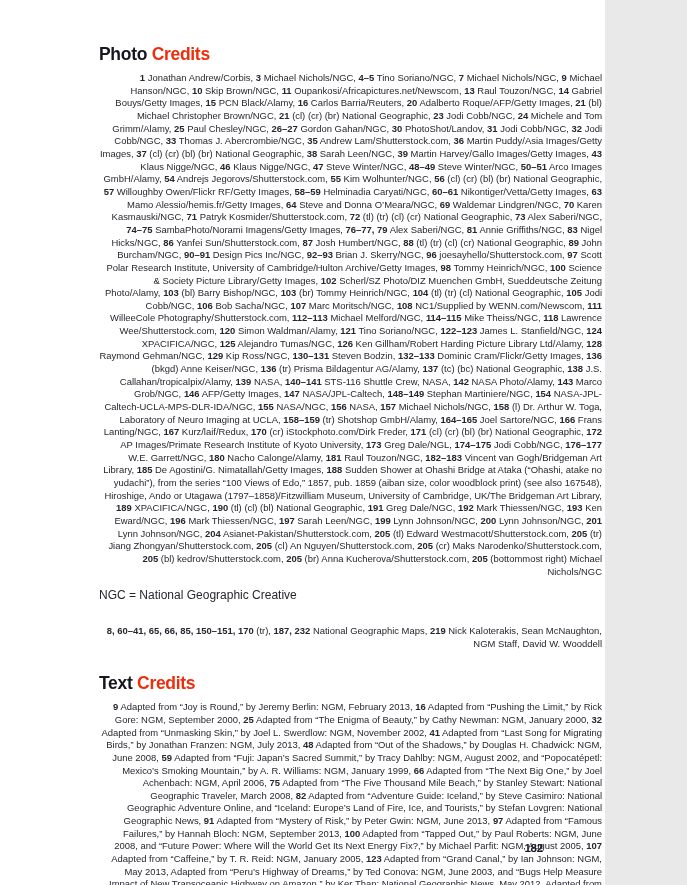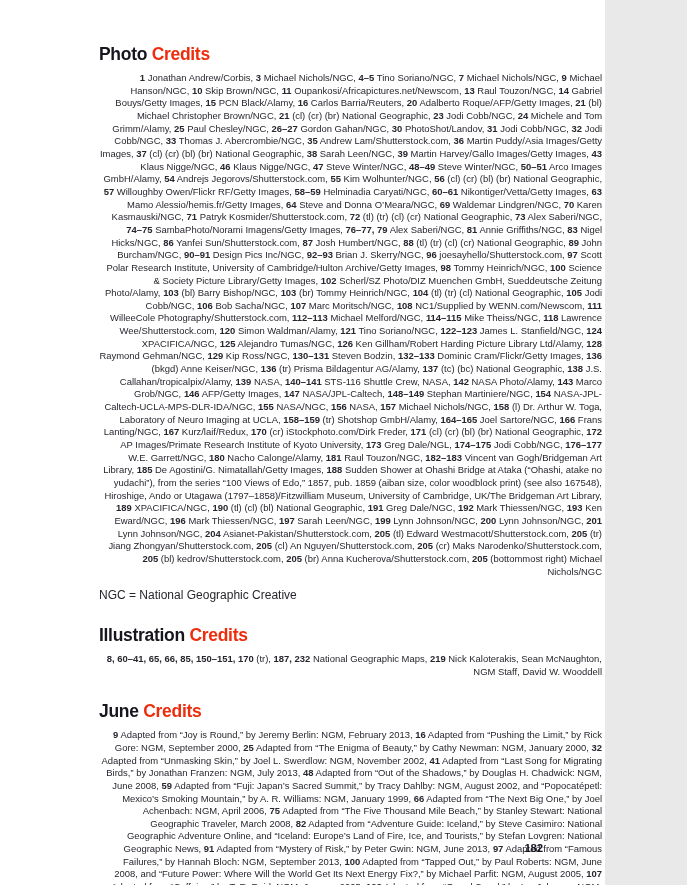--- a/index.html
+++ b/index.html
@@ -57,26 +57,25 @@
 <div class="page">
   <div class="content">
 
     <div class="section">
       <h1 class="section-title"><span>Photo</span> <span class="red" style="color:#ee2d0c">Credits</span></h1>
       <p class="credits-body"><b>1</b> Jonathan Andrew/Corbis, <b>3</b> Michael Nichols/NGC, <b>4–5</b> Tino Soriano/NGC, <b>7</b> Michael Nichols/NGC, <b>9</b> Michael Hanson/NGC, <b>10</b> Skip Brown/NGC, <b>11</b> Oupankosi/Africapictures.net/Newscom, <b>13</b> Raul Touzon/NGC, <b>14</b> Gabriel Bouys/Getty Images, <b>15</b> PCN Black/Alamy, <b>16</b> Carlos Barria/Reuters, <b>20</b> Adalberto Roque/AFP/Getty Images, <b>21</b> (bl) Michael Christopher Brown/NGC, <b>21</b> (cl) (cr) (br) National Geographic, <b>23</b> Jodi Cobb/NGC, <b>24</b> Michele and Tom Grimm/Alamy, <b>25</b> Paul Chesley/NGC, <b>26–27</b> Gordon Gahan/NGC, <b>30</b> PhotoShot/Landov, <b>31</b> Jodi Cobb/NGC, <b>32</b> Jodi Cobb/NGC, <b>33</b> Thomas J. Abercrombie/NGC, <b>35</b> Andrew Lam/Shutterstock.com, <b>36</b> Martin Puddy/Asia Images/Getty Images, <b>37</b> (cl) (cr) (bl) (br) National Geographic, <b>38</b> Sarah Leen/NGC, <b>39</b> Martin Harvey/Gallo Images/Getty Images, <b>43</b> Klaus Nigge/NGC, <b>46</b> Klaus Nigge/NGC, <b>47</b> Steve Winter/NGC, <b>48–49</b> Steve Winter/NGC, <b>50–51</b> Arco Images GmbH/Alamy, <b>54</b> Andrejs Jegorovs/Shutterstock.com, <b>55</b> Kim Wolhunter/NGC, <b>56</b> (cl) (cr) (bl) (br) National Geographic, <b>57</b> Willoughby Owen/Flickr RF/Getty Images, <b>58–59</b> Helminadia Caryati/NGC, <b>60–61</b> Nikontiger/Vetta/Getty Images, <b>63</b> Mamo Alessio/hemis.fr/Getty Images, <b>64</b> Steve and Donna O’Meara/NGC, <b>69</b> Waldemar Lindgren/NGC, <b>70</b> Karen Kasmauski/NGC, <b>71</b> Patryk Kosmider/Shutterstock.com, <b>72</b> (tl) (tr) (cl) (cr) National Geographic, <b>73</b> Alex Saberi/NGC, <b>74–75</b> SambaPhoto/Norami Imagens/Getty Images, <b>76–77, 79</b> Alex Saberi/NGC, <b>81</b> Annie Griffiths/NGC, <b>83</b> Nigel Hicks/NGC, <b>86</b> Yanfei Sun/Shutterstock.com, <b>87</b> Josh Humbert/NGC, <b>88</b> (tl) (tr) (cl) (cr) National Geographic, <b>89</b> John Burcham/NGC, <b>90–91</b> Design Pics Inc/NGC, <b>92–93</b> Brian J. Skerry/NGC, <b>96</b> joesayhello/Shutterstock.com, <b>97</b> Scott Polar Research Institute, University of Cambridge/Hulton Archive/Getty Images, <b>98</b> Tommy Heinrich/NGC, <b>100</b> Science &amp; Society Picture Library/Getty Images, <b>102</b> Scherl/SZ Photo/DIZ Muenchen GmbH, Sueddeutsche Zeitung Photo/Alamy, <b>103</b> (bl) Barry Bishop/NGC, <b>103</b> (br) Tommy Heinrich/NGC, <b>104</b> (tl) (tr) (cl) National Geographic, <b>105</b> Jodi Cobb/NGC, <b>106</b> Bob Sacha/NGC, <b>107</b> Marc Moritsch/NGC, <b>108</b> NC1/Supplied by WENN.com/Newscom, <b>111</b> WilleeCole Photography/Shutterstock.com, <b>112–113</b> Michael Melford/NGC, <b>114–115</b> Mike Theiss/NGC, <b>118</b> Lawrence Wee/Shutterstock.com, <b>120</b> Simon Waldman/Alamy, <b>121</b> Tino Soriano/NGC, <b>122–123</b> James L. Stanfield/NGC, <b>124</b> XPACIFICA/NGC, <b>125</b> Alejandro Tumas/NGC, <b>126</b> Ken Gillham/Robert Harding Picture Library Ltd/Alamy, <b>128</b> Raymond Gehman/NGC, <b>129</b> Kip Ross/NGC, <b>130–131</b> Steven Bodzin, <b>132–133</b> Dominic Cram/Flickr/Getty Images, <b>136</b> (bkgd) Anne Keiser/NGC, <b>136</b> (tr) Prisma Bildagentur AG/Alamy, <b>137</b> (tc) (bc) National Geographic, <b>138</b> J.S. Callahan/tropicalpix/Alamy, <b>139</b> NASA, <b>140–141</b> STS-116 Shuttle Crew, NASA, <b>142</b> NASA Photo/Alamy, <b>143</b> Marco Grob/NGC, <b>146</b> AFP/Getty Images, <b>147</b> NASA/JPL-Caltech, <b>148–149</b> Stephan Martiniere/NGC, <b>154</b> NASA-JPL-Caltech-UCLA-MPS-DLR-IDA/NGC, <b>155</b> NASA/NGC, <b>156</b> NASA, <b>157</b> Michael Nichols/NGC, <b>158</b> (l) Dr. Arthur W. Toga, Laboratory of Neuro Imaging at UCLA, <b>158–159</b> (tr) Shotshop GmbH/Alamy, <b>164–165</b> Joel Sartore/NGC, <b>166</b> Frans Lanting/NGC, <b>167</b> Kurz/laif/Redux, <b>170</b> (cr) iStockphoto.com/Dirk Freder, <b>171</b> (cl) (cr) (bl) (br) National Geographic, <b>172</b> AP Images/Primate Research Institute of Kyoto University, <b>173</b> Greg Dale/NGL, <b>174–175</b> Jodi Cobb/NGC, <b>176–177</b> W.E. Garrett/NGC, <b>180</b> Nacho Calonge/Alamy, <b>181</b> Raul Touzon/NGC, <b>182–183</b> Vincent van Gogh/Bridgeman Art Library, <b>185</b> De Agostini/G. Nimatallah/Getty Images, <b>188</b> Sudden Shower at Ohashi Bridge at Ataka (“Ohashi, atake no yudachi”), from the series “100 Views of Edo,” 1857, pub. 1859 (aiban size, color woodblock print) (see also 167548), Hiroshige, Ando or Utagawa (1797–1858)/Fitzwilliam Museum, University of Cambridge, UK/The Bridgeman Art Library, <b>189</b> XPACIFICA/NGC, <b>190</b> (tl) (cl) (bl) National Geographic, <b>191</b> Greg Dale/NGC, <b>192</b> Mark Thiessen/NGC, <b>193</b> Ken Eward/NGC, <b>196</b> Mark Thiessen/NGC, <b>197</b> Sarah Leen/NGC, <b>199</b> Lynn Johnson/NGC, <b>200</b> Lynn Johnson/NGC, <b>201</b> Lynn Johnson/NGC, <b>204</b> Asianet-Pakistan/Shutterstock.com, <b>205</b> (tl) Edward Westmacott/Shutterstock.com, <b>205</b> (tr) Jiang Zhongyan/Shutterstock.com, <b>205</b> (cl) An Nguyen/Shutterstock.com, <b>205</b> (cr) Maks Narodenko/Shutterstock.com, <b>205</b> (bl) kedrov/Shutterstock.com, <b>205</b> (br) Anna Kucherova/Shutterstock.com, <b>205</b> (bottommost right) Michael Nichols/NGC</p>
       <p class="note">NGC = National Geographic Creative</p>
     </div>
 
     <div class="section">
-      <h1 class="section-title"><span>Illustration</span> <span class="red" style="color:#ee2d0c">Credits</span></h1>
       <p class="credits-body"><b>8, 60–41, 65, 66, 85, 150–151, 170</b> (tr), <b>187, 232</b> National Geographic Maps, <b>219</b> Nick Kaloterakis, Sean McNaughton, NGM Staff, David W. Wooddell</p>
     </div>
 
     <div class="section">
-      <h1 class="section-title"><span>June</span> <span class="red" style="color:#ee2d0c">Credits</span></h1>
+      <h1 class="section-title"><span>Text</span> <span class="red" style="color:#ee2d0c">Credits</span></h1>
       <p class="credits-body"><b>9</b> Adapted from “Joy is Round,” by Jeremy Berlin: NGM, February 2013, <b>16</b> Adapted from “Pushing the Limit,” by Rick Gore: NGM, September 2000, <b>25</b> Adapted from “The Enigma of Beauty,” by Cathy Newman: NGM, January 2000, <b>32</b> Adapted from “Unmasking Skin,” by Joel L. Swerdlow: NGM, November 2002, <b>41</b> Adapted from “Last Song for Migrating Birds,” by Jonathan Franzen: NGM, July 2013, <b>48</b> Adapted from “Out of the Shadows,” by Douglas H. Chadwick: NGM, June 2008, <b>59</b> Adapted from “Fuji: Japan’s Sacred Summit,” by Tracy Dahlby: NGM, August 2002, and “Popocatépetl: Mexico’s Smoking Mountain,” by A. R. Williams: NGM, January 1999, <b>66</b> Adapted from “The Next Big One,” by Joel Achenbach: NGM, April 2006, <b>75</b> Adapted from “The Five Thousand Mile Beach,” by Stanley Stewart: National Geographic Traveler, March 2008, <b>82</b> Adapted from “Adventure Guide: Iceland,” by Steve Casimiro: National Geographic Adventure Online, and “Iceland: Europe’s Land of Fire, Ice, and Tourists,” by Stefan Lovgren: National Geographic News, <b>91</b> Adapted from “Mystery of Risk,” by Peter Gwin: NGM, June 2013, <b>97</b> Adapted from “Famous Failures,” by Hannah Bloch: NGM, September 2013, <b>100</b> Adapted from “Tapped Out,” by Paul Roberts: NGM, June 2008, and “Future Power: Where Will the World Get Its Next Energy Fix?,” by Michael Parfit: NGM, August 2005, <b>107</b> Adapted from “Caffeine,” by T. R. Reid: NGM, January 2005, <b>123</b> Adapted from “Grand Canal,” by Ian Johnson: NGM, May 2013,  Adapted from “Peru’s Highway of Dreams,” by Ted Conova: NGM, June 2003, and “Bugs Help Measure Impact of New Transoceanic Highway on Amazon,” by Ker Than: National Geographic News, May 2012,  Adapted from “Spacewalker,” by Pat Walters: NGM, October 2013,  Adapted from “Crazy Far,” by Tim Folger: NGM, January 2013,  Adapted from “Beyond the Brain,” by James Shreeve: NGM, March 2005, and “Remember This,” by Joshua Foer: NGM, November 2007,  Adapted from “Minds of Their Own,” by Virginia Morell: NGM, March 2008, and “Almost Human,” by Mary Roach: NGM, April 2008,  Adapted from “The Quest for Color,” by Cary Wolinsky: NGM, July 1999,  Adapted from “Lullaby in Color,” by Joel L. Swerdlow: NGM, October 1997,  Adapted from “Nanotechnology’s Big Future,” by Jennifer Kahn: NGM, June 2006,  Adapted from “Deadly Contact,” by David Quammen: NGM, October 2007</p>
 
     </div>
 
   </div>
 
   <div class="page-number">182</div>
 </div>
 
 </body></html>

